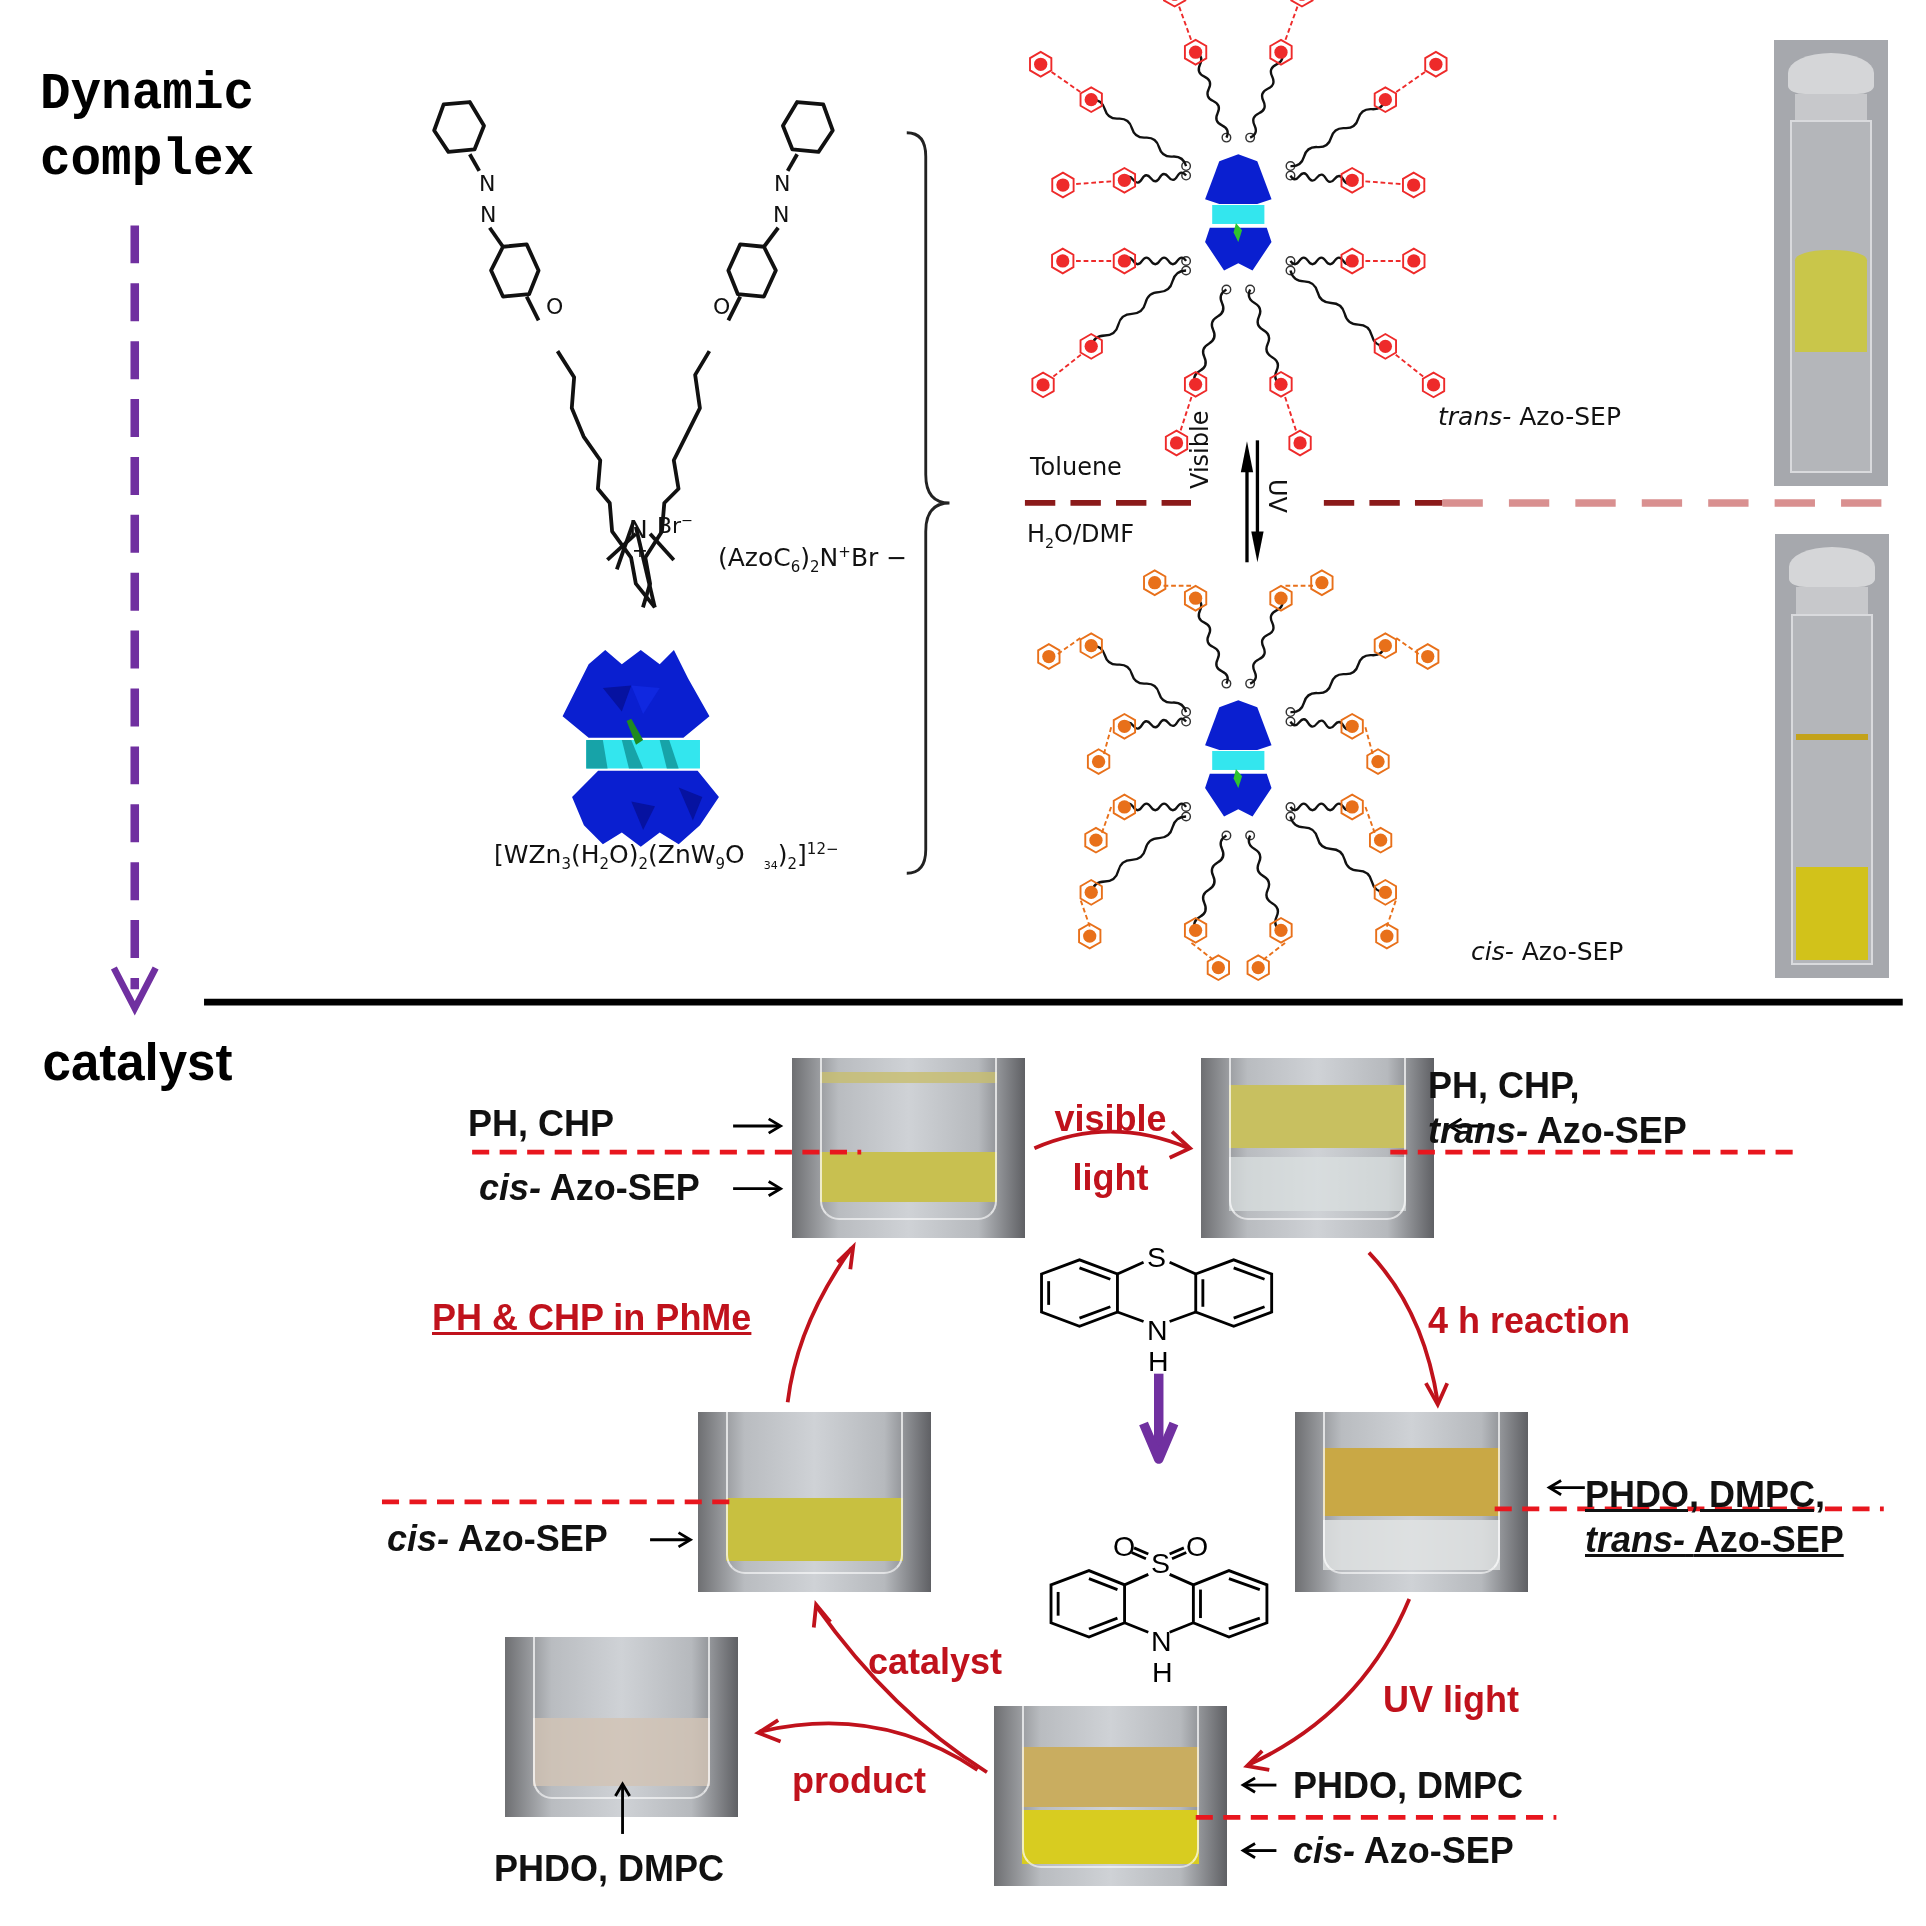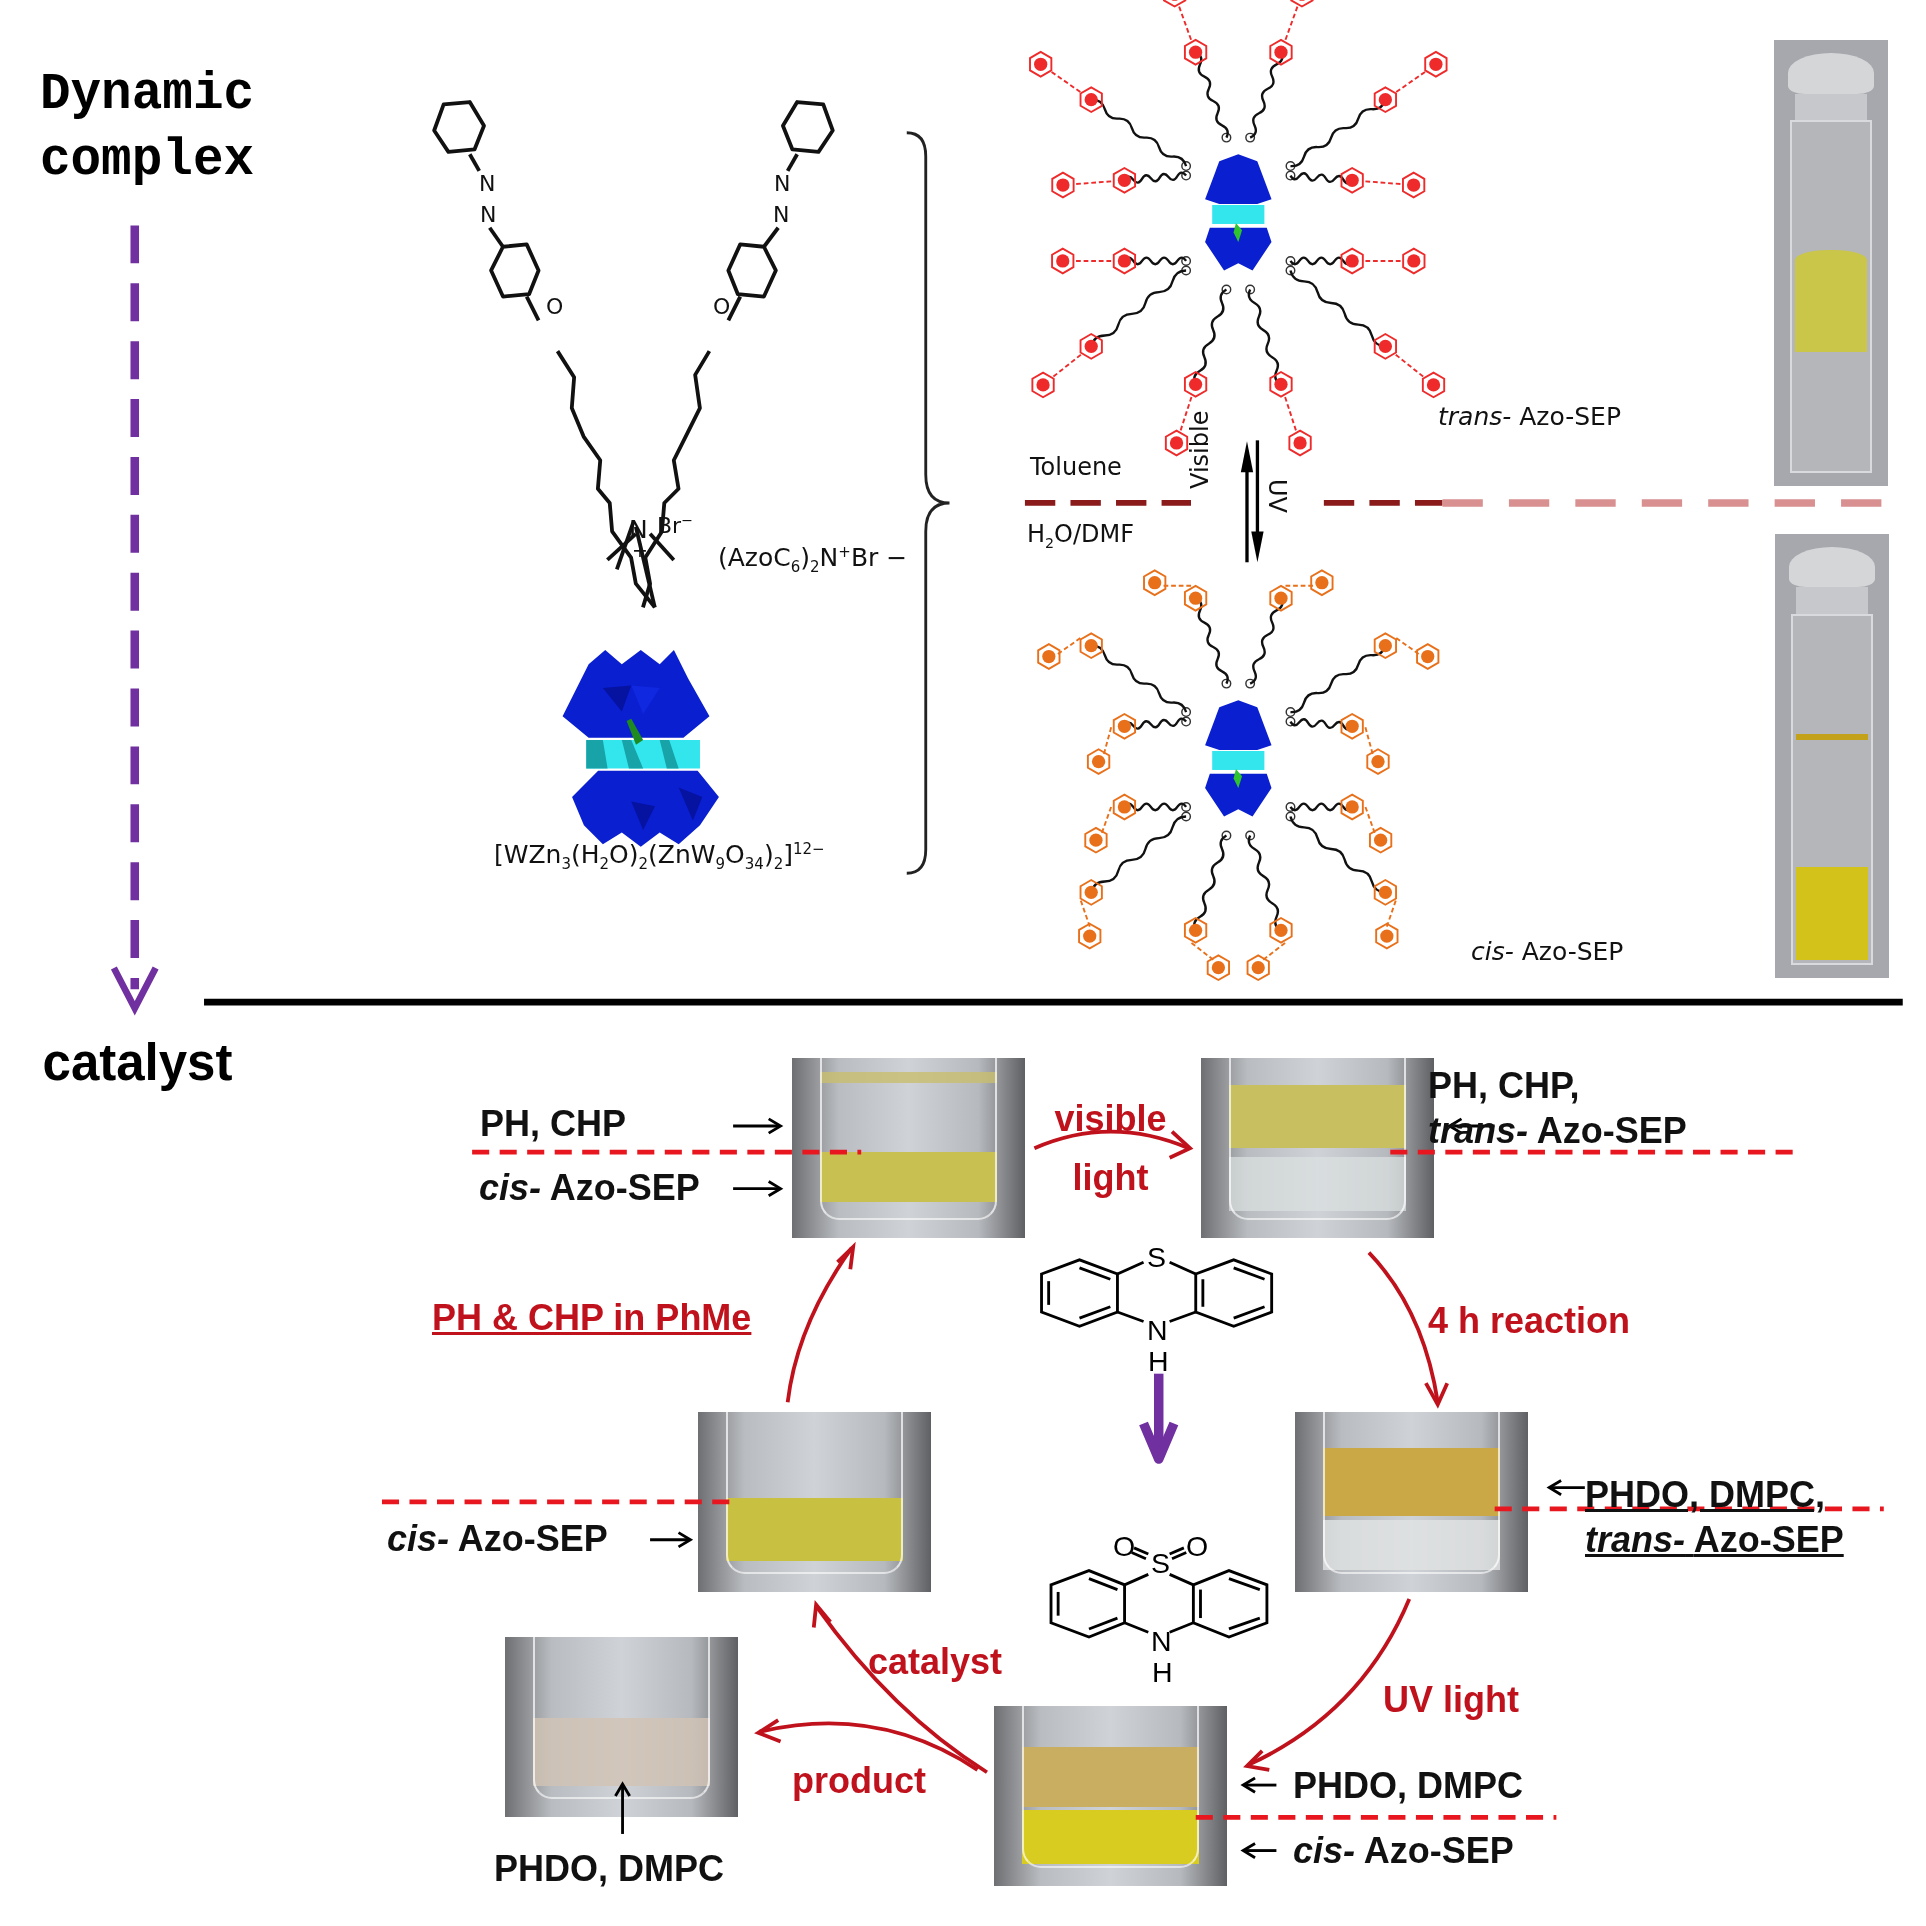--- a/index.html
+++ b/index.html
@@ -87,21 +87,21 @@
   <polygon points="55,190 90,190 100,250 55,250" fill="#17a3a8"></polygon>
   <polygon points="130,190 150,190 175,250 145,250" fill="#17a3a8"></polygon>
   <polygon points="210,190 230,190 250,250 225,250" fill="#17a3a8"></polygon>
   <polygon points="150,145 175,190 160,200 140,150" fill="#1f8a1f"></polygon>
   <polygon points="165,255 190,275 170,320 150,300" fill="#2fc42f"></polygon>
   <polygon points="25,310 80,255 290,255 335,310 295,370 250,410 210,385 170,415 130,385 90,410 50,370" fill="#0a1fd0"></polygon>
   <polygon points="150,320 200,330 175,380" fill="#0612a0"></polygon>
   <polygon points="250,290 300,310 280,360" fill="#0612a0"></polygon>
 </svg>
 <div class="abs calibri" style="left:494px;top:840px;font-size:25px;white-space:nowrap;">
-  <span>[WZn</span><sub style="font-size:15px;">3</sub><span>(H</span><sub style="font-size:15px;">2</sub><span>O)</span><sub style="font-size:15px;">2</sub><span>(ZnW</span><sub style="font-size:15px;">9</sub><span>O</span><sub style="font-size:15px;">34</sub><span>)</span><sub style="font-size:15px;">2</sub><span>]</span><sup style="font-size:15px;">12−</sup>
+  <span>[WZn</span><sub style="font-size:15px;">3</sub><span>(H</span><sub style="font-size:15px;">2</sub><span>O)</span><sub style="font-size:15px;">2</sub><span>(ZnW</span><sub style="font-size:15px;">9</sub><span>O</span><sub style="font-size:11px;margin-left:19px;">34</sub><span>)</span><sub style="font-size:15px;">2</sub><span>]</span><sup style="font-size:15px;">12−</sup>
 </div>
 
 <svg class="abs" style="left:902px;top:128px" width="57" height="750" viewBox="0 0 120 1580">
   <path d="M10,10 Q50,10 50,60 L50,730 Q50,790 100,790 Q50,790 50,850 L50,1520 Q50,1570 10,1570" fill="none" stroke="#222" stroke-width="6"></path>
 </svg>
 
 <svg class="abs" id="trans-asm" style="left:1034px;top:19px" width="475" height="427" viewBox="0 0 1000 900">
     <polygon points="360,380 390,300 430,285 470,300 500,380 470,390 390,390" fill="#0a1fd0"></polygon>
     <rect x="375" y="392" width="110" height="40" fill="#33e6ee"></rect>
     <polygon points="370,440 490,440 500,470 460,530 430,515 400,530 360,470" fill="#0a1fd0"></polygon>
@@ -431,21 +431,21 @@
 
 <div class="abs" style="left:1147px;top:1241px;font-size:28.5px;font-family:'Liberation Sans',sans-serif;">S</div>
 <div class="abs" style="left:1147px;top:1314px;font-size:28.5px;font-family:'Liberation Sans',sans-serif;">N</div>
 <div class="abs" style="left:1148px;top:1345px;font-size:28.5px;font-family:'Liberation Sans',sans-serif;">H</div>
 <div class="abs" style="left:1113px;top:1530px;font-size:28.5px;font-family:'Liberation Sans',sans-serif;">O</div>
 <div class="abs" style="left:1151px;top:1547px;font-size:28.5px;font-family:'Liberation Sans',sans-serif;">S</div>
 <div class="abs" style="left:1186px;top:1530px;font-size:28.5px;font-family:'Liberation Sans',sans-serif;">O</div>
 <div class="abs" style="left:1151px;top:1625px;font-size:28.5px;font-family:'Liberation Sans',sans-serif;">N</div>
 <div class="abs" style="left:1152px;top:1656px;font-size:28.5px;font-family:'Liberation Sans',sans-serif;">H</div>
 
-<div class="abs lbl-black" style="left:480px;top:1106px;">PH, CHP</div>
+<div class="abs lbl-black" style="left:468px;top:1106px;">PH, CHP</div>
 <div class="abs lbl-black" style="left:479px;top:1170px;">
   <span class="it">cis-</span> <span>Azo-SEP</span>
 </div>
 <div class="abs lbl-red" style="left:1051px;top:1089px;text-align:center;width:119px;line-height:59px;">
   <div>visible</div>
   <div>light</div>
 </div>
 <div class="abs lbl-black" style="left:1428px;top:1063px;line-height:45px;">
   <div style="padding-left:0px;">PH, CHP,</div>
   <div><span class="it">trans-</span> <span>Azo-SEP</span></div>

